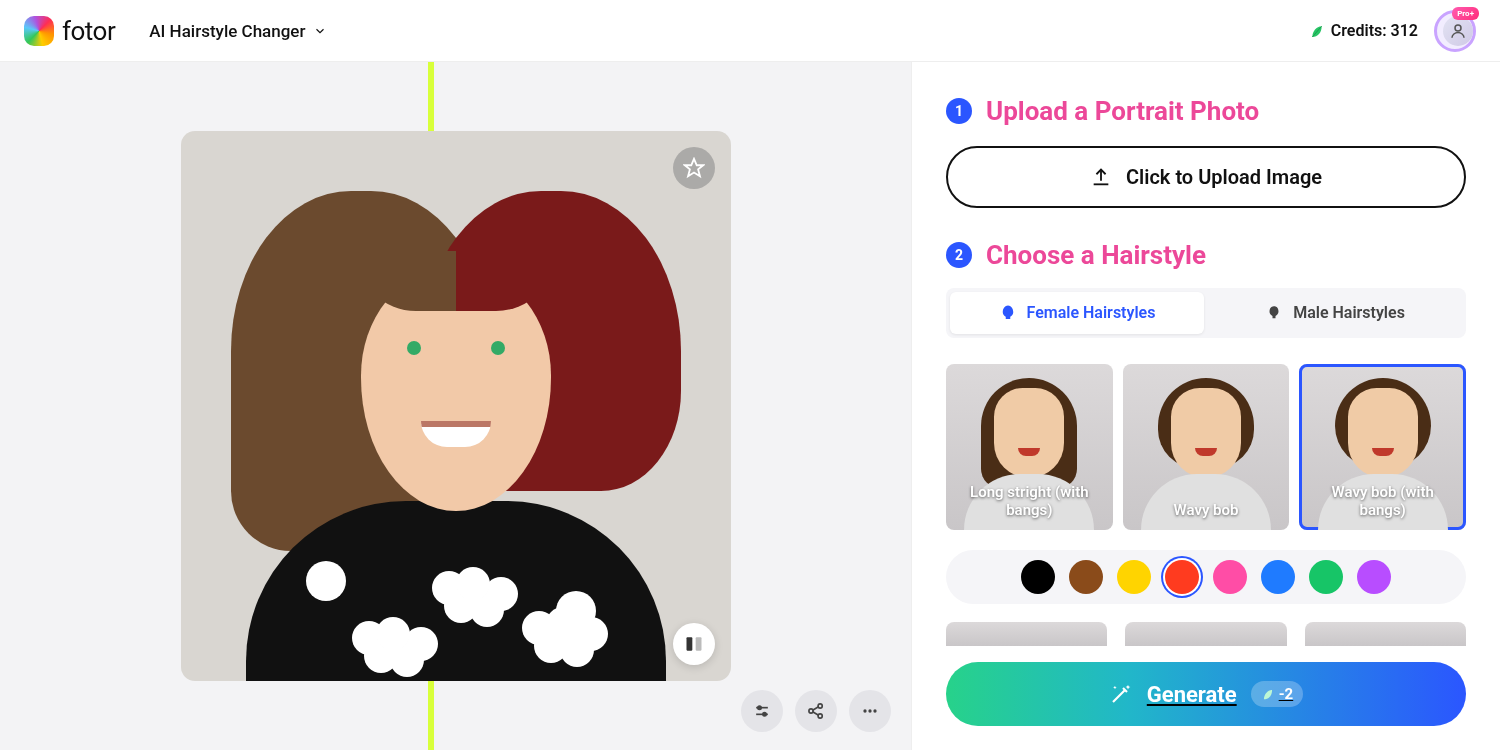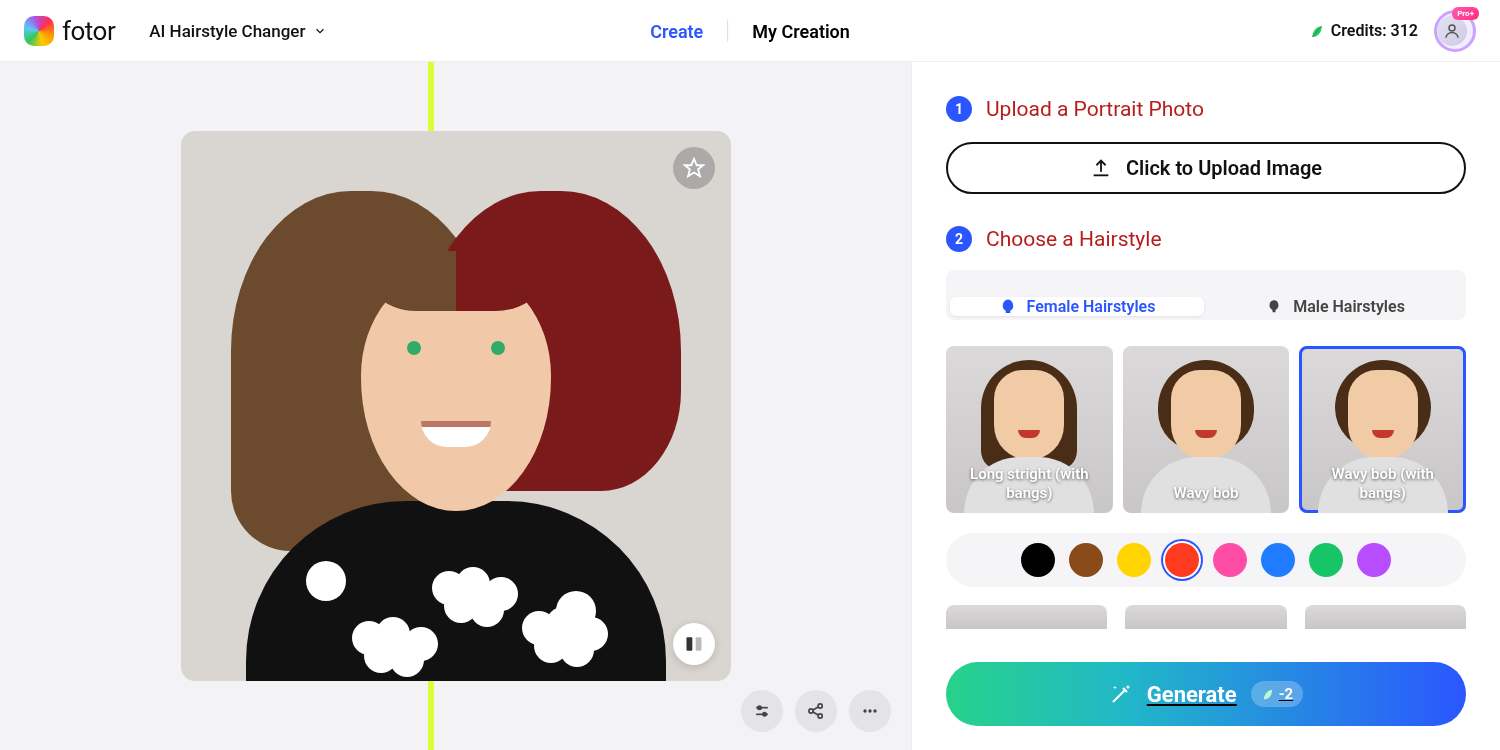--- a/index.html
+++ b/index.html
@@ -26,21 +26,21 @@
   .center-nav {
     position: absolute; left: 50%; top: 50%; transform: translate(-50%,-50%);
     display: flex; align-items: center; gap: 0;
   }
   .nav-link { font-size: 18px; font-weight: 600; padding: 8px 24px; cursor: pointer; }
   .nav-link.active { color: #2b56ff; }
   .nav-divider { width: 1px; height: 22px; background: #ddd; }
   .header-right { margin-left: auto; display: flex; align-items: center; gap: 16px; }
   .credits { display: flex; align-items: center; gap: 6px; font-size: 16px; font-weight: 600; color: #111; }
   .leaf { width: 16px; height: 16px; }
-  .avatar-wrap { position: relative; width: 42px; height: 42px; border-radius: 50%; border: 3px solid #c9a3ff; display:flex; align-items:center; justify-content:flex-start; cursor:pointer; background:#f2edff;}
+  .avatar-wrap { position: relative; width: 42px; height: 42px; border-radius: 50%; border: 3px solid #c9a3ff; display:flex; align-items:center; justify-content:flex-end; cursor:pointer; background:#f2edff;}
   .avatar-bg { width: 30px; height: 30px; border-radius: 50%; background: linear-gradient(135deg,#e3e3f3,#cfc9e6); display:flex; align-items:center; justify-content:center; }
   .avatar-bg svg { width: 18px; height: 18px; stroke:#555; }
   .pro-badge {
     position: absolute; top: -6px; right: -6px;
     background: linear-gradient(135deg,#ff5bb0,#ff2d7a);
     color: #fff; font-size: 8px; font-weight: 700;
     padding: 2px 5px; border-radius: 6px;
   }
 
   
@@ -103,34 +103,34 @@
   }
   .round-btn svg { width: 20px; height: 20px; stroke:#444; fill:none; stroke-width:2;}
 
   
   .panel { width: 588px; background: #fff; padding: 24px 34px 0 34px; position: relative; display:flex; flex-direction:column;}
   .step { display: flex; align-items: center; gap: 14px; margin-top: 10px; }
   .step-num {
     width: 26px; height: 26px; border-radius: 50%; background: #2b56ff; color: #fff;
     font-size: 14px; font-weight: 700; display:flex; align-items:center; justify-content:center;
   }
-  .step-title { font-size: 21px; font-weight: 400; color: #b91c1c; }
+  .step-title { font-size: 26px; font-weight: 700; color: #ec4899; }
 
   .upload-btn {
-    margin-top: 20px; height: 52px; border: 2px solid #111; border-radius: 32px;
+    margin-top: 20px; height: 62px; border: 2px solid #111; border-radius: 32px;
     background: #fff; display: flex; align-items: center; justify-content: center;
     gap: 14px; font-size: 20px; font-weight: 600; color: #111; cursor: pointer;
   }
   .upload-btn svg { width: 22px; height: 22px; }
 
   .step2 { margin-top: 32px; }
 
   .gender-tabs {
     margin-top: 18px; height: 50px; background: #f5f5f8; border-radius: 8px;
-    display: flex; padding: 4px; gap: 4px; align-items: flex-end;
+    display: flex; padding: 4px; gap: 4px;
   }
   .gender-tab {
     flex: 1; display: flex; align-items: center; justify-content: center; gap: 10px;
     font-size: 16px; font-weight: 600; color: #444; border-radius: 6px; cursor: pointer;
   }
   .gender-tab.active {
     background: #fff; color: #2b56ff; box-shadow: 0 1px 3px rgba(0,0,0,0.08);
   }
   .gender-tab svg { width: 18px; height: 18px; }
 
@@ -180,25 +180,20 @@
 <div class="header">
   <div class="logo">
     <div class="logo-mark"></div>
     <span class="logo-text">fotor</span>
   </div>
   <div class="tool-select">
     <span>AI Hairstyle Changer</span>
     <svg viewBox="0 0 24 24" fill="none" stroke="currentColor" stroke-width="2">
         <polyline points="6 9 12 15 18 9"></polyline>
       </svg>
-  </div>
-  <div class="center-nav">
-    <div class="nav-link active">Create</div>
-    <div class="nav-divider"></div>
-    <div class="nav-link">My Creation</div>
   </div>
   <div class="header-right">
     <div class="credits">
       <svg class="leaf" viewBox="0 0 24 24">
           <path fill="#27c565" d="M5 21c0-8 6-16 14-16 0 10-6 16-14 16z"></path>
           <path fill="none" stroke="#1a9c4d" stroke-width="1.5" d="M5 21c4-4 8-10 14-16"></path>
         </svg>
       <span>Credits: 312</span>
     </div>
     <div class="avatar-wrap">

